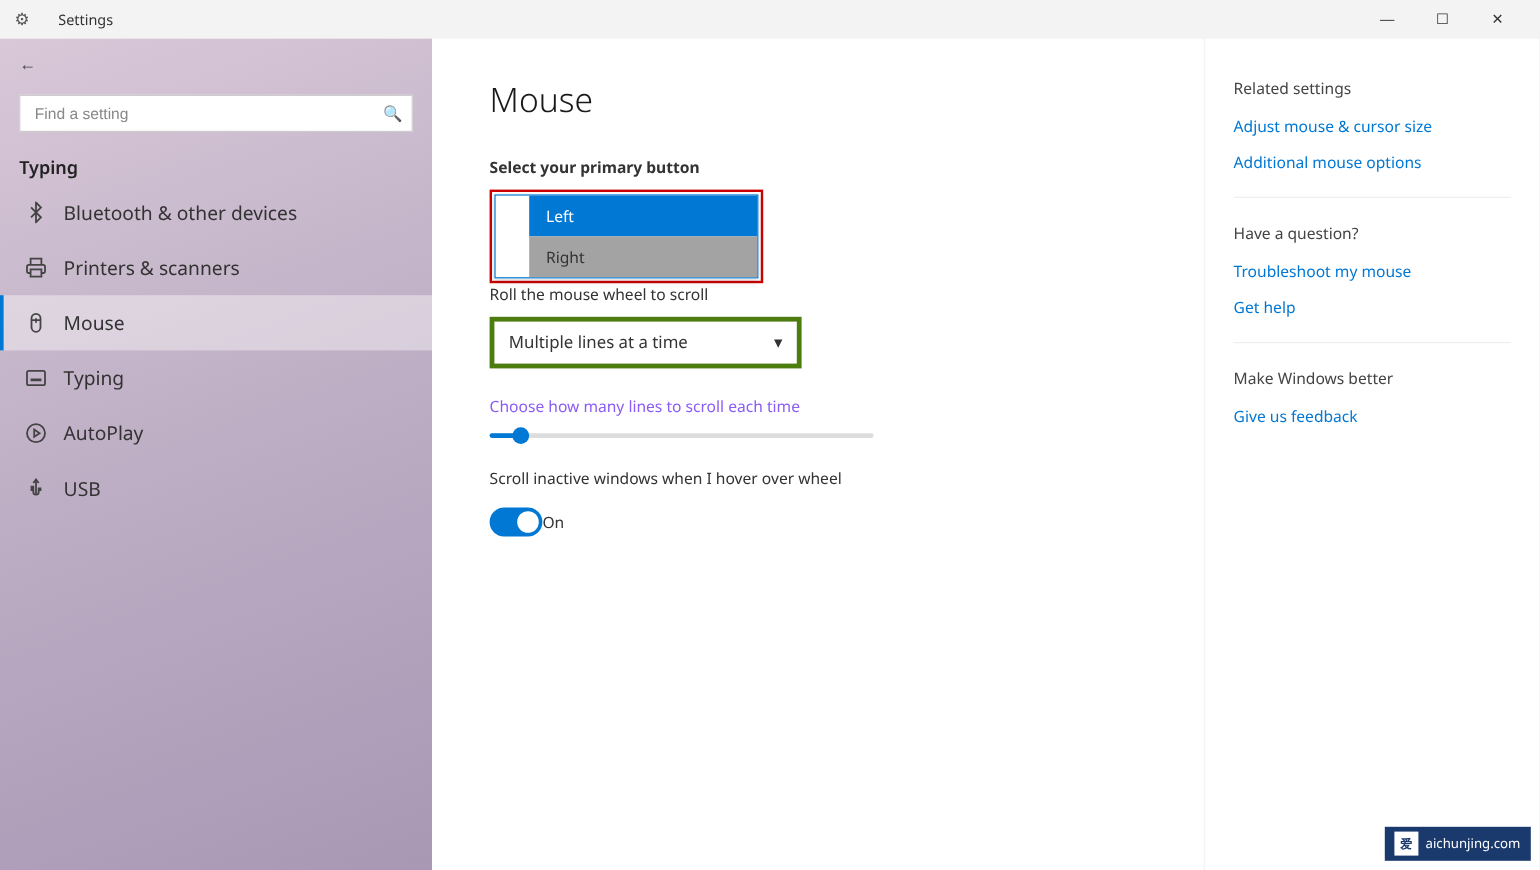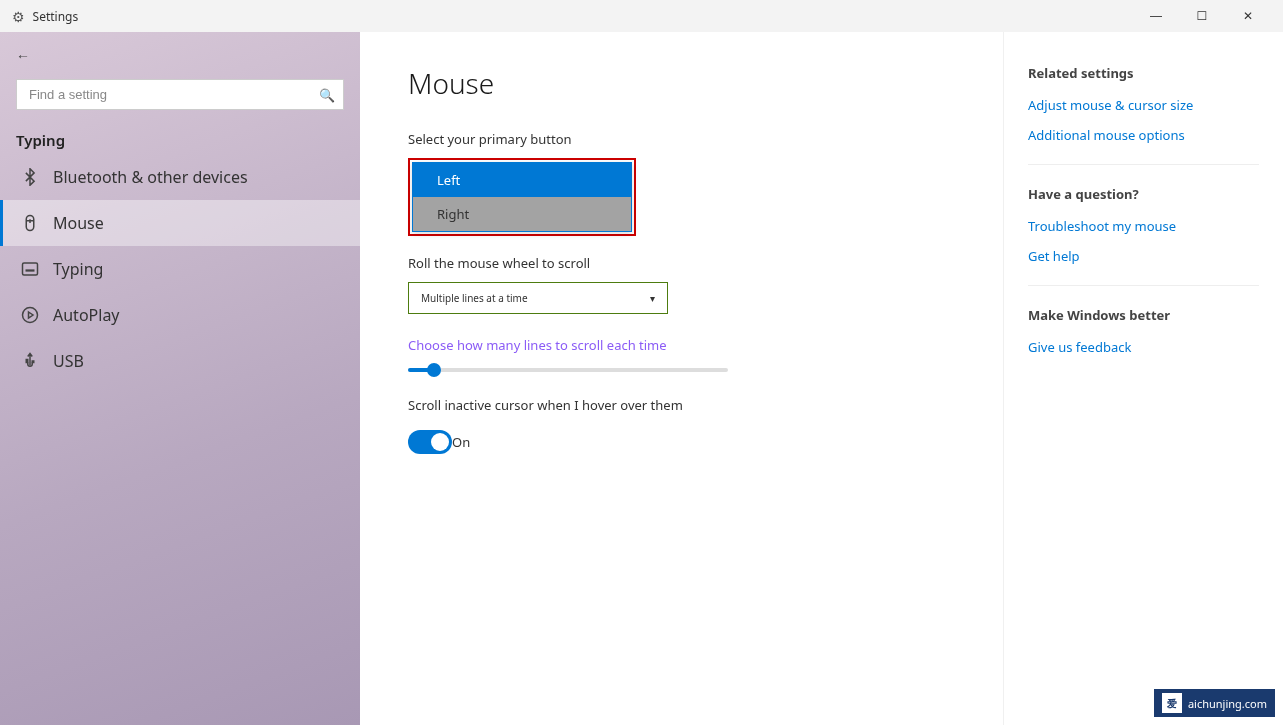--- a/index.html
+++ b/index.html
@@ -23,20 +23,21 @@
       flex-shrink: 0;
     }
     .titlebar-icon {
       font-size: 14px;
       color: #555;
       margin-right: 8px;
     }
     .titlebar-title {
       font-size: 12px;
       color: #333;
+      margin-left: 16px;
     }
     .titlebar-controls {
       margin-left: auto;
       display: flex;
       gap: 0;
     }
     .titlebar-btn {
       width: 46px;
       height: 32px;
       display: flex;
@@ -151,73 +152,75 @@
       font-size: 28px;
       font-weight: 300;
       color: #1a1a1a;
       margin-bottom: 28px;
     }
 
     .section-label {
       font-size: 13px;
       color: #333;
       margin-bottom: 10px;
+      font-weight: bold;
     }
 
     
     .dropdown-wrapper {
       position: relative;
       display: inline-block;
       margin-bottom: 0;
     }
 
     .dropdown-open {
       border: 1px solid #0078d4;
       background: white;
       width: 220px;
       box-shadow: 0 2px 6px rgba(0,0,0,0.15);
     }
 
     .dropdown-option {
-      padding: 8px 24px;
-      font-size: 13px;
-      cursor: pointer;
-      color: #333;
+      padding: 8px 14px;
+      font-size: 13px;
+      cursor: pointer;
+      color: #333;
+      margin-left: 28px;
     }
     .dropdown-option.selected {
       background: #0078d4;
       color: white;
     }
     .dropdown-option.highlighted {
       background: #a3a3a3;
     }
 
     
     .dropdown-highlight {
       border: 2px solid #cc0000;
       display: inline-block;
       padding: 2px;
     }
 
     .scroll-label {
       font-size: 13px;
       color: #333;
-      margin-top: 18px;
+      margin-top: 0;
       margin-bottom: 10px;
     }
 
     
     .scroll-dropdown {
       display: flex;
       align-items: center;
       justify-content: space-between;
-      border: 1px solid #4d7c0f;
+      border: 4px solid #4d7c0f;
       padding: 8px 12px;
       width: 260px;
-      font-size: 10px;
+      font-size: 14px;
       color: #333;
       cursor: pointer;
       background: white;
     }
 
     .lines-label {
       font-size: 13px;
       color: #8b5cf6;
       margin-top: 22px;
       margin-bottom: 14px;
@@ -290,21 +293,21 @@
     .right-panel {
       width: 280px;
       padding: 32px 24px;
       flex-shrink: 0;
       background: white;
       border-left: 1px solid #f0f0f0;
     }
 
     .right-section-title {
       font-size: 13px;
-      font-weight: 700;
+      font-weight: 400;
       color: #444;
       margin-bottom: 14px;
     }
 
     .right-link {
       display: block;
       font-size: 13px;
       color: #0078d4;
       text-decoration: none;
       margin-bottom: 12px;
@@ -371,20 +374,30 @@
 
     <div class="sidebar-item">
       <span class="sidebar-item-icon">
         <svg width="18" height="18" viewBox="0 0 24 24" fill="none" stroke="#444" stroke-width="2">
           <polyline points="6.5 6.5 17.5 17.5 12 23 12 1 17.5 6.5 6.5 17.5"></polyline>
         </svg>
       </span>
       <span>Bluetooth &amp; other devices</span>
     </div>
 
+    <div class="sidebar-item">
+      <span class="sidebar-item-icon">
+        <svg width="18" height="18" viewBox="0 0 24 24" fill="none" stroke="#444" stroke-width="2">
+          <polyline points="6 9 6 2 18 2 18 9"></polyline>
+            <rect x="6" y="14" width="12" height="8"></rect>
+          <path d="M6 18H4a2 2 0 0 1-2-2v-5a2 2 0 0 1 2-2h16a2 2 0 0 1 2 2v5a2 2 0 0 1-2 2h-2"></path>
+        </svg>
+      </span>
+      <span>Printers &amp; scanners</span>
+    </div>
 
     <div class="sidebar-item active">
       <span class="sidebar-item-icon">
         <svg width="18" height="18" viewBox="0 0 24 24" fill="none" stroke="#444" stroke-width="2">
           <rect x="7" y="2" width="10" height="20" rx="5"></rect>
           <line x1="12" y1="7" x2="12" y2="12"></line>
           <line x1="7" y1="9" x2="17" y2="9"></line>
         </svg>
       </span>
       <span>Mouse</span>
@@ -451,21 +464,21 @@
 
     <div class="lines-label">Choose how many lines to scroll each time</div>
 
     <div class="slider-container">
       <div class="slider-track">
         <div class="slider-fill"></div>
         <div class="slider-thumb"></div>
       </div>
     </div>
 
-    <div class="hover-label">Scroll inactive cursor when I hover over them</div>
+    <div class="hover-label">Scroll inactive windows when I hover over wheel</div>
 
     <div class="toggle-row">
       <div class="toggle">
         <div class="toggle-thumb"></div>
       </div>
       <span class="toggle-label">On</span>
     </div>
   </div>
 
   <div class="right-panel">

